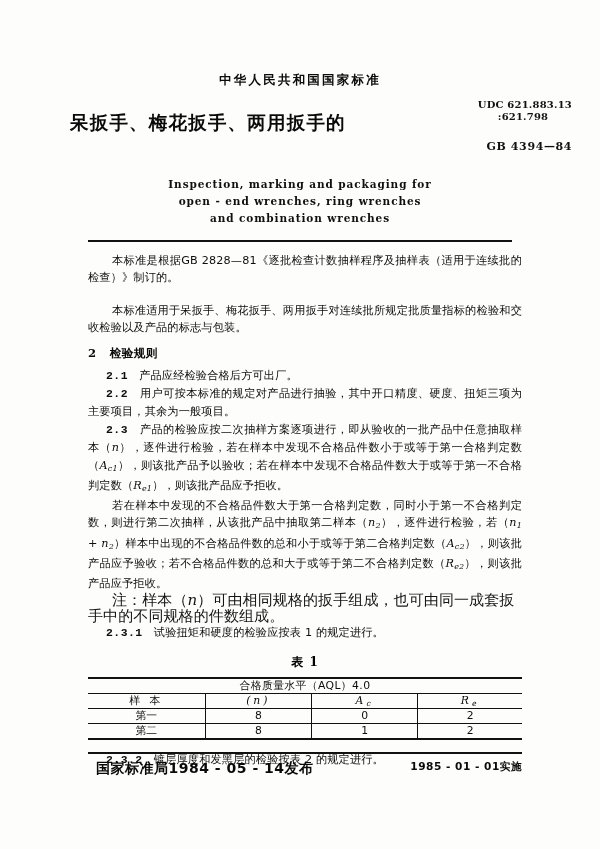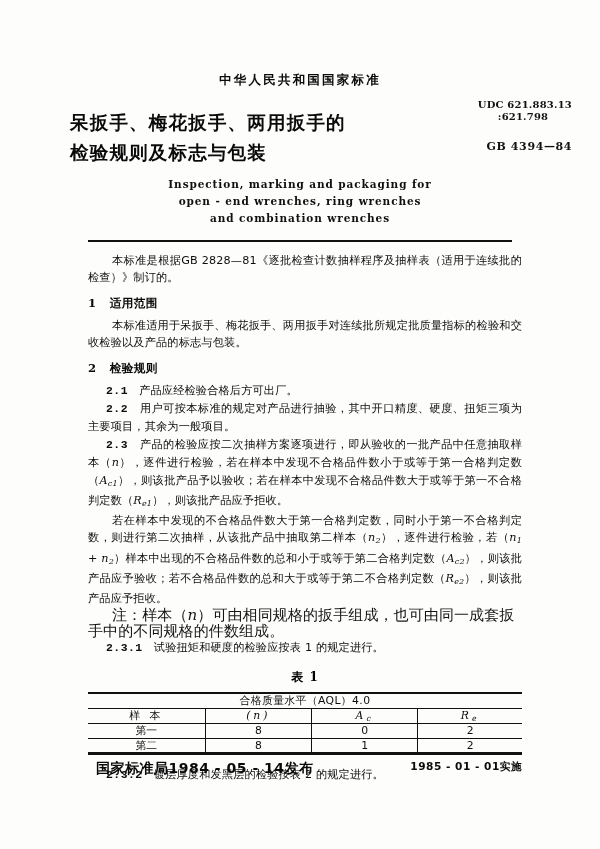--- a/index.html
+++ b/index.html
@@ -234,21 +234,20 @@
 </style>
 </head>
 <body>
 
 <div class="page">
 
   <div class="hdr-nation">中华人民共和国国家标准</div>
 
   <div class="title-block">
     <div class="title-line">呆扳手、梅花扳手、两用扳手的</div>
-    <div class="title-line">检验规则及标志与包装</div>
   </div>
 
   <div class="subtitle-block">
     <div class="subtitle-line">Inspection, marking and packaging for</div>
     <div class="subtitle-line">open - end wrenches, ring wrenches</div>
     <div class="subtitle-line">and combination wrenches</div>
   </div>
 
   <div class="udc-block">
     <div>UDC 621.883.13</div>
@@ -257,21 +256,20 @@
   <div class="gb-no">GB 4394—84</div>
 
   <div class="rule-main"></div>
 
   <div class="body-area">
 
     <p class="para indent">本标准是根据GB 2828—81《逐批检查计数抽样程序及抽样表（适用于连续批的检查）》制订的。</p>
 
     <div class="gap-m"></div>
 
-    <p class="sec-head"><span class="num">1</span>&nbsp;&nbsp;&nbsp;<span>适用范围</span></p>
 
     <div class="gap-s"></div>
 
     <p class="para indent">本标准适用于呆扳手、梅花扳手、两用扳手对连续批所规定批质量指标的检验和交收检验以及产品的标志与包装。</p>
 
     <div class="gap-m"></div>
 
     <p class="sec-head"><span class="num">2</span>&nbsp;&nbsp;&nbsp;<span>检验规则</span></p>
 
     <div class="gap-s"></div>

